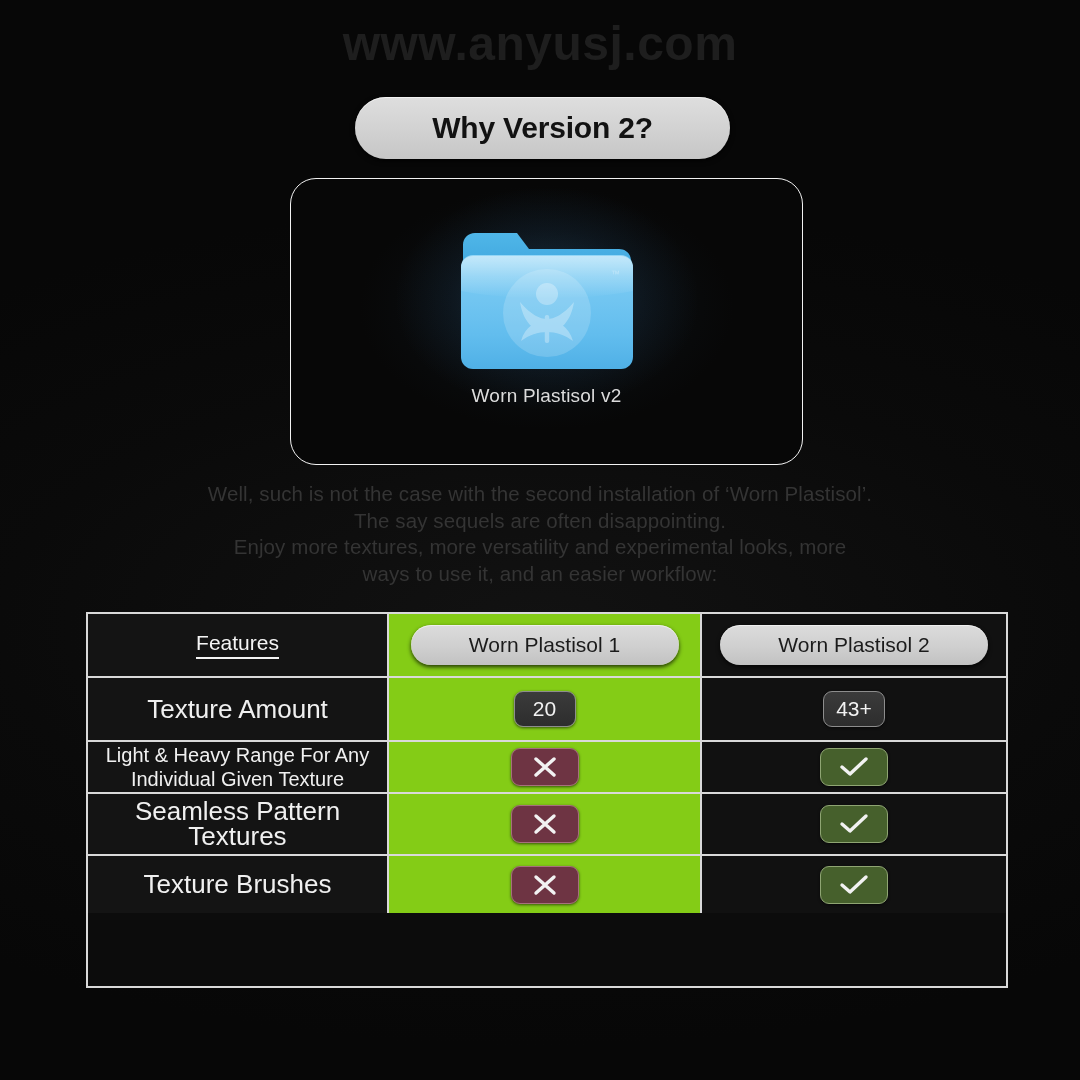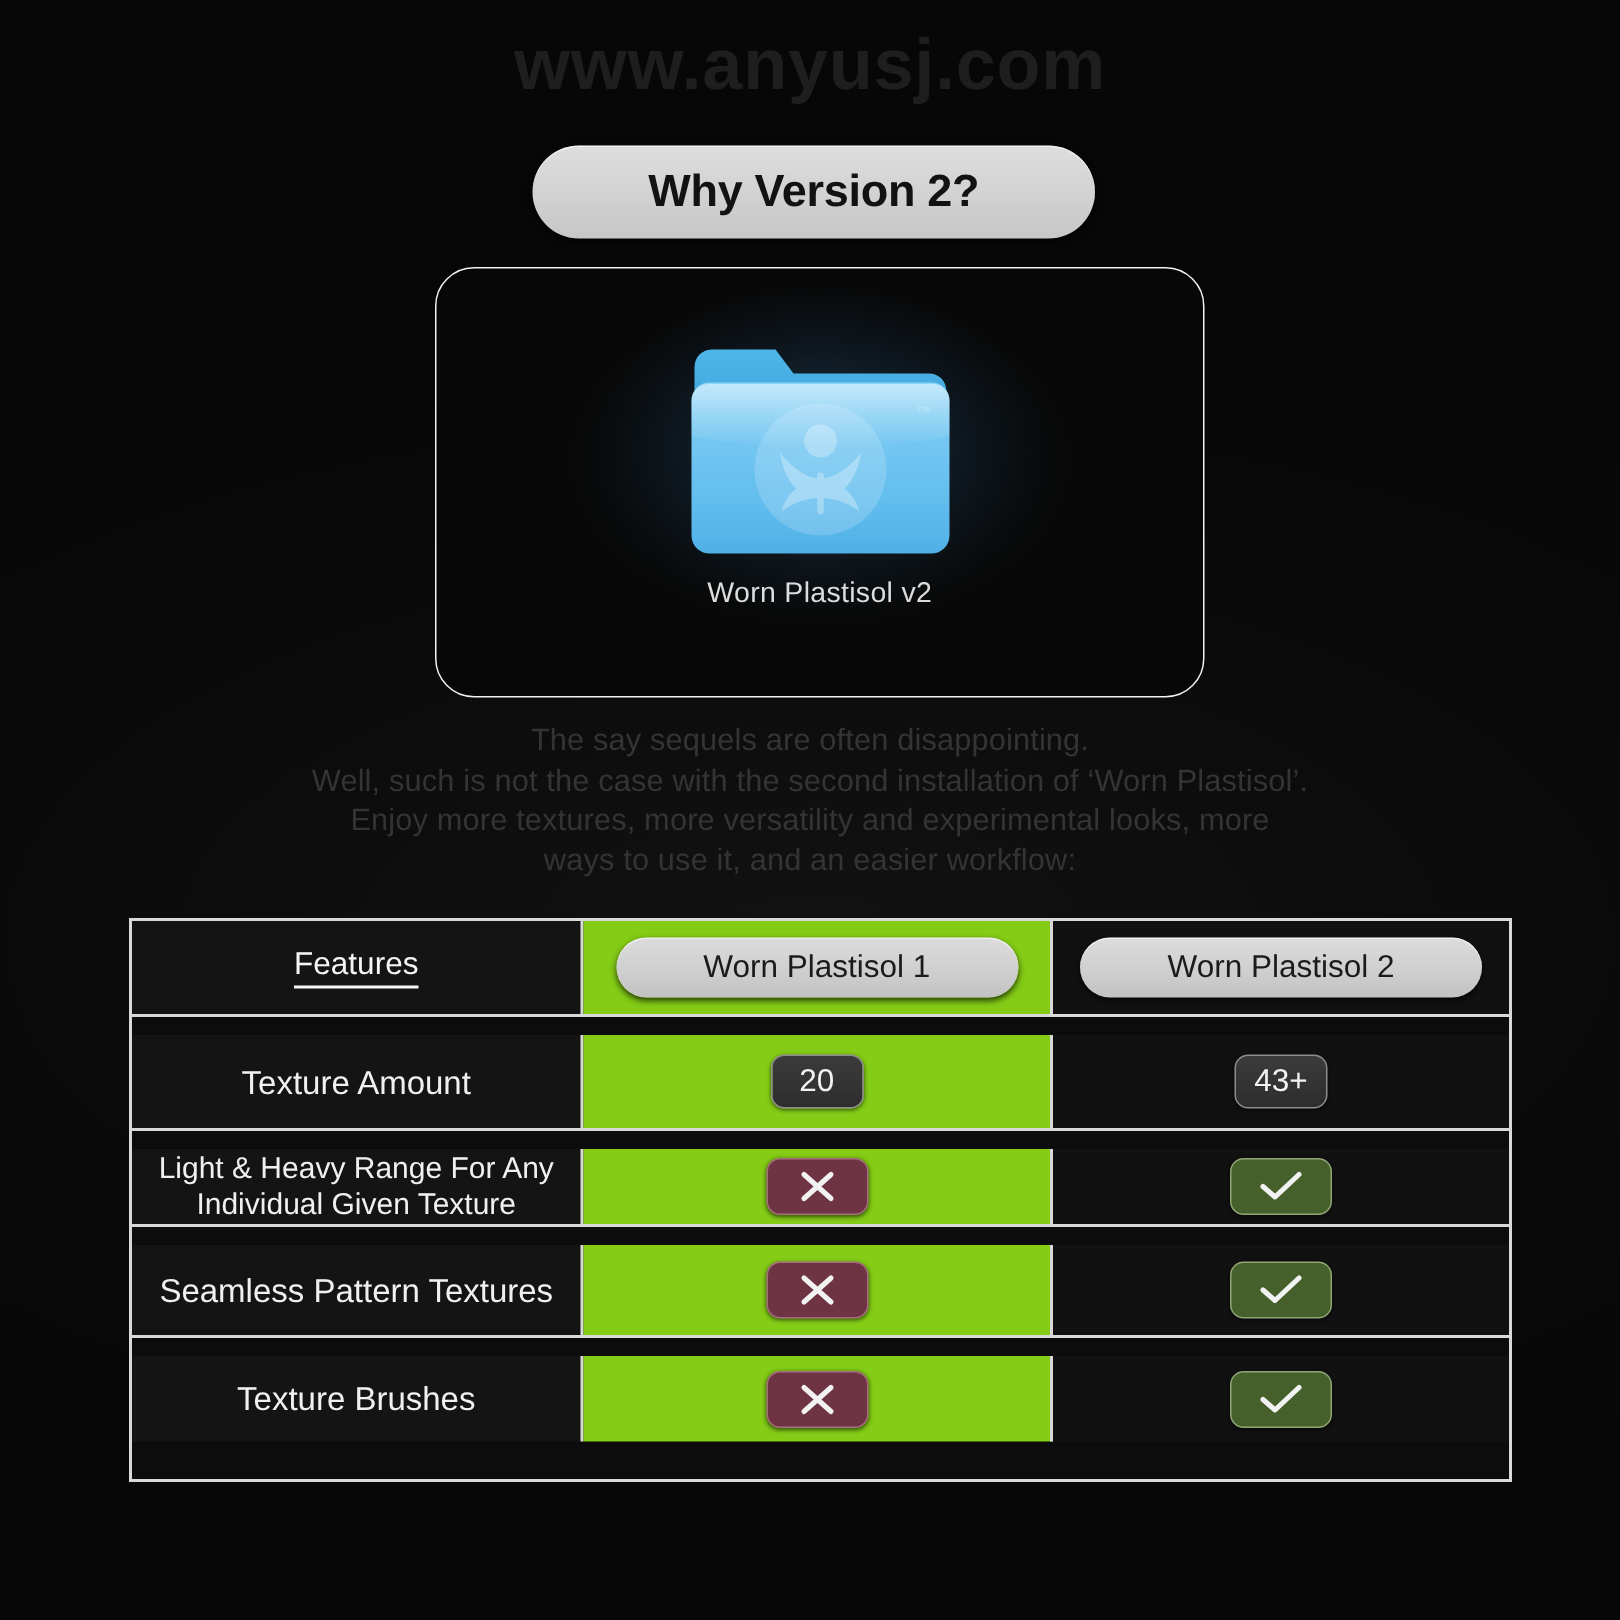--- a/index.html
+++ b/index.html
@@ -108,21 +108,20 @@
 
   
   .table {
     position:absolute;
     left:86px; top:612px;
     width:922px; height:376px;
     border:2px solid #d9d9d9;
     display:flex;
     flex-direction:column;
     background:#0c0c0c;
-    gap:12px;
   }
   .trow {
     display:flex;
     flex:0 0 auto;
     border-bottom:2px solid #d9d9d9;
   }
   .trow:last-child { border-bottom:none; }
   .trow.head   { height:64px; }
   .trow.r1     { height:64px; }
   .trow.r2     { height:63px; }
@@ -137,21 +136,21 @@
     border-right:2px solid #d9d9d9;
     background:#121212;
     padding:0 8px;
   }
   .cell:last-child { border-right:none; }
   .c-feature { width:301px; background:#141414; }
   .c-v1      { width:313px; background:#84cc16; }
   .c-v2      { flex:1;      background:#111111; }
 
   .feature-label {
-    font-size:22px;
+    font-size:26px;
     line-height:25px;
     color:#f0f0f0;
     text-align:center;
     font-weight:400;
   }
   .feature-label.tight { font-size:20px; line-height:24px; }
 
   .features-head {
     font-size:21px;
     color:#f5f5f5;
@@ -247,22 +246,22 @@
           <path d="M-26 28 C-22 14 -11 7 0 7 C11 7 22 14 26 28 C18 22 9 19 0 19 C-9 19 -18 22 -26 28 Z"></path>
           <rect x="-2.2" y="2" width="4.4" height="28" rx="2"></rect>
         </g>
         <text x="152" y="52" font-family="Liberation Sans, sans-serif" font-size="9" fill="#ffffff" opacity=".30">™</text>
       </svg>
       <div class="folder-label">Worn Plastisol v2</div>
     </div>
   </div>
 
   <div class="desc">
+    <div>Well, such is not the case with the second installation of ‘Worn Plastisol’.</div>
     <div>The say sequels are often disappointing.</div>
-    <div>Well, such is not the case with the second installation of ‘Worn Plastisol’.</div>
     <div>Enjoy more textures, more versatility and experimental looks, more</div>
     <div>ways to use it, and an easier workflow:</div>
   </div>
 
   <div class="table">
 
     <div class="trow head">
       <div class="cell c-feature">
         <span class="features-head">Features</span>
       </div>

